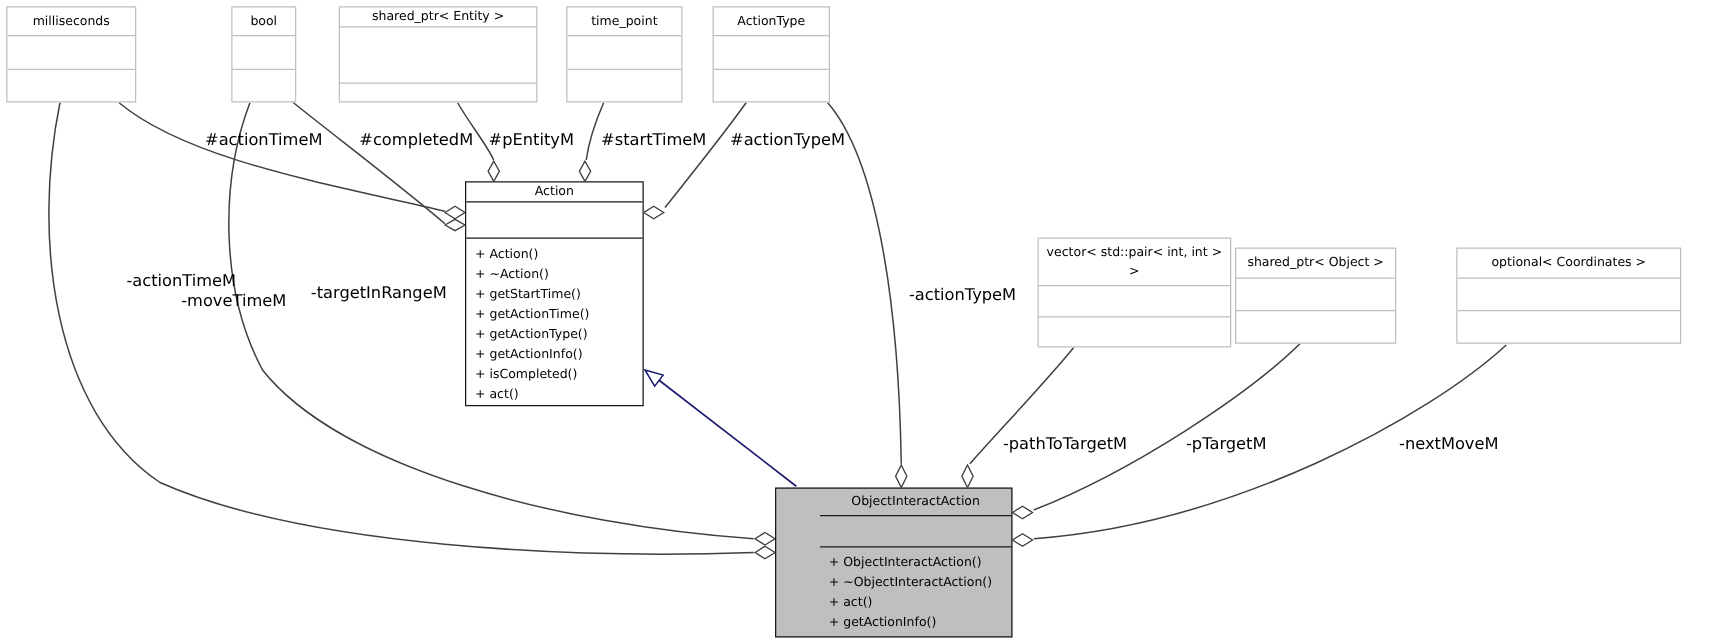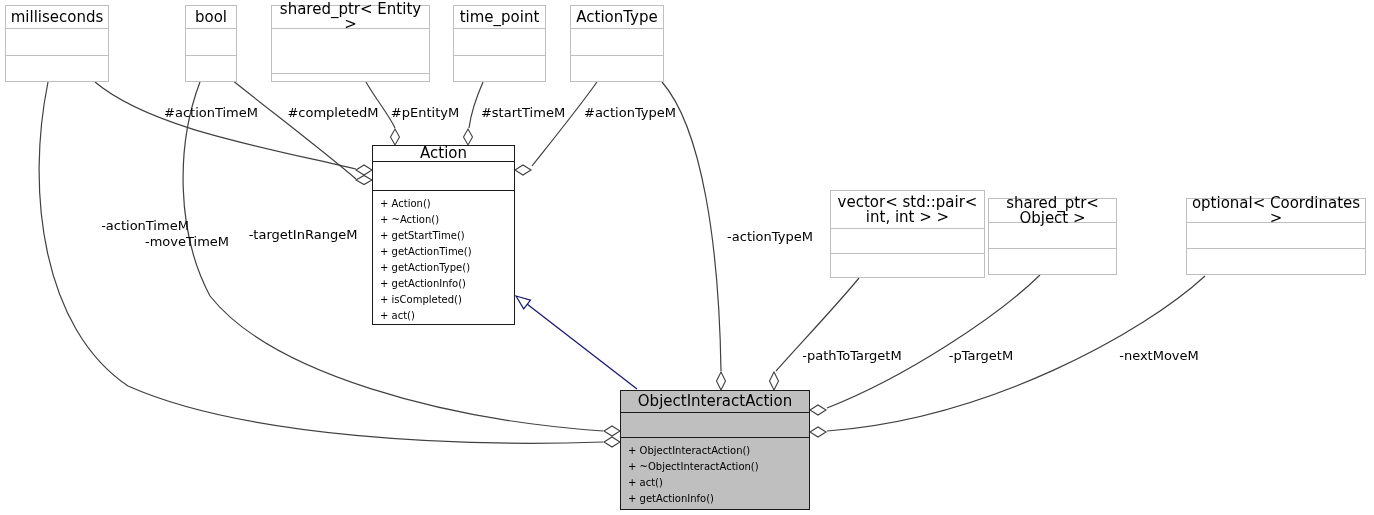--- a/index.html
+++ b/index.html
@@ -14,21 +14,21 @@
   .inherit-head{stroke:var(--inheritance-edge,#191970);fill:#fff;stroke-width:1.2px;}
   .diamond{stroke:var(--edge,#404040);fill:#fff;stroke-width:1.1px;}
 
   .ubox{
     position:absolute;box-sizing:border-box;background:#fff;
     border:1px solid var(--plain-box-border,#bfbfbf);
     display:flex;flex-direction:column;z-index:1;
   }
   .ubox .utitle{
     box-sizing:border-box;border-bottom:1px solid var(--plain-box-border,#bfbfbf);
-    font-size:15px;text-align:center;display:flex;align-items:center;justify-content:center;
+    font-size:10px;text-align:center;display:flex;align-items:center;justify-content:center;
     line-height:15px;padding:0 4px;
   }
   .ubox .urow{box-sizing:border-box;flex:1;border-bottom:1px solid var(--plain-box-border,#bfbfbf);}
   .ubox .urow:last-child{border-bottom:none;}
 
   .ubox.main{border:1.5px solid var(--main-box-border,#000);}
   .ubox.main .utitle,.ubox.main .urow{border-bottom-color:var(--main-box-border,#000);}
   .ubox.main .urow{flex:none;}
   .ubox.highlight{background:var(--highlight-box-fill,#bfbfbf);}
 
@@ -126,27 +126,27 @@
     <div class="urow"></div>
     <div class="urow"></div>
   </div>
 
   <div class="ubox" style="left:988px;top:198px;width:129px;height:77px;">
     <div class="utitle" style="height:24px;">shared_ptr&lt; Object &gt;</div>
     <div class="urow"></div>
     <div class="urow"></div>
   </div>
 
-  <div class="ubox" style="left:1165px;top:198px;width:180px;height:77px;margin-left:21px;">
+  <div class="ubox" style="left:1165px;top:198px;width:180px;height:77px;">
     <div class="utitle" style="height:24px;">optional&lt; Coordinates &gt;</div>
     <div class="urow"></div>
     <div class="urow"></div>
   </div>
 
-  <div class="ubox main highlight" style="left:620px;top:390px;width:190px;height:120px;">
+  <div class="ubox main highlight" style="left:620px;top:390px;width:190px;height:120px;padding-left:35px;">
     <div class="utitle" style="height:23px;">ObjectInteractAction</div>
     <div class="urow" style="height:25px;"></div>
     <div class="methods">
       <div>+ ObjectInteractAction()</div>
       <div>+ ~ObjectInteractAction()</div>
       <div>+ act()</div>
       <div>+ getActionInfo()</div>
     </div>
   </div>
 

